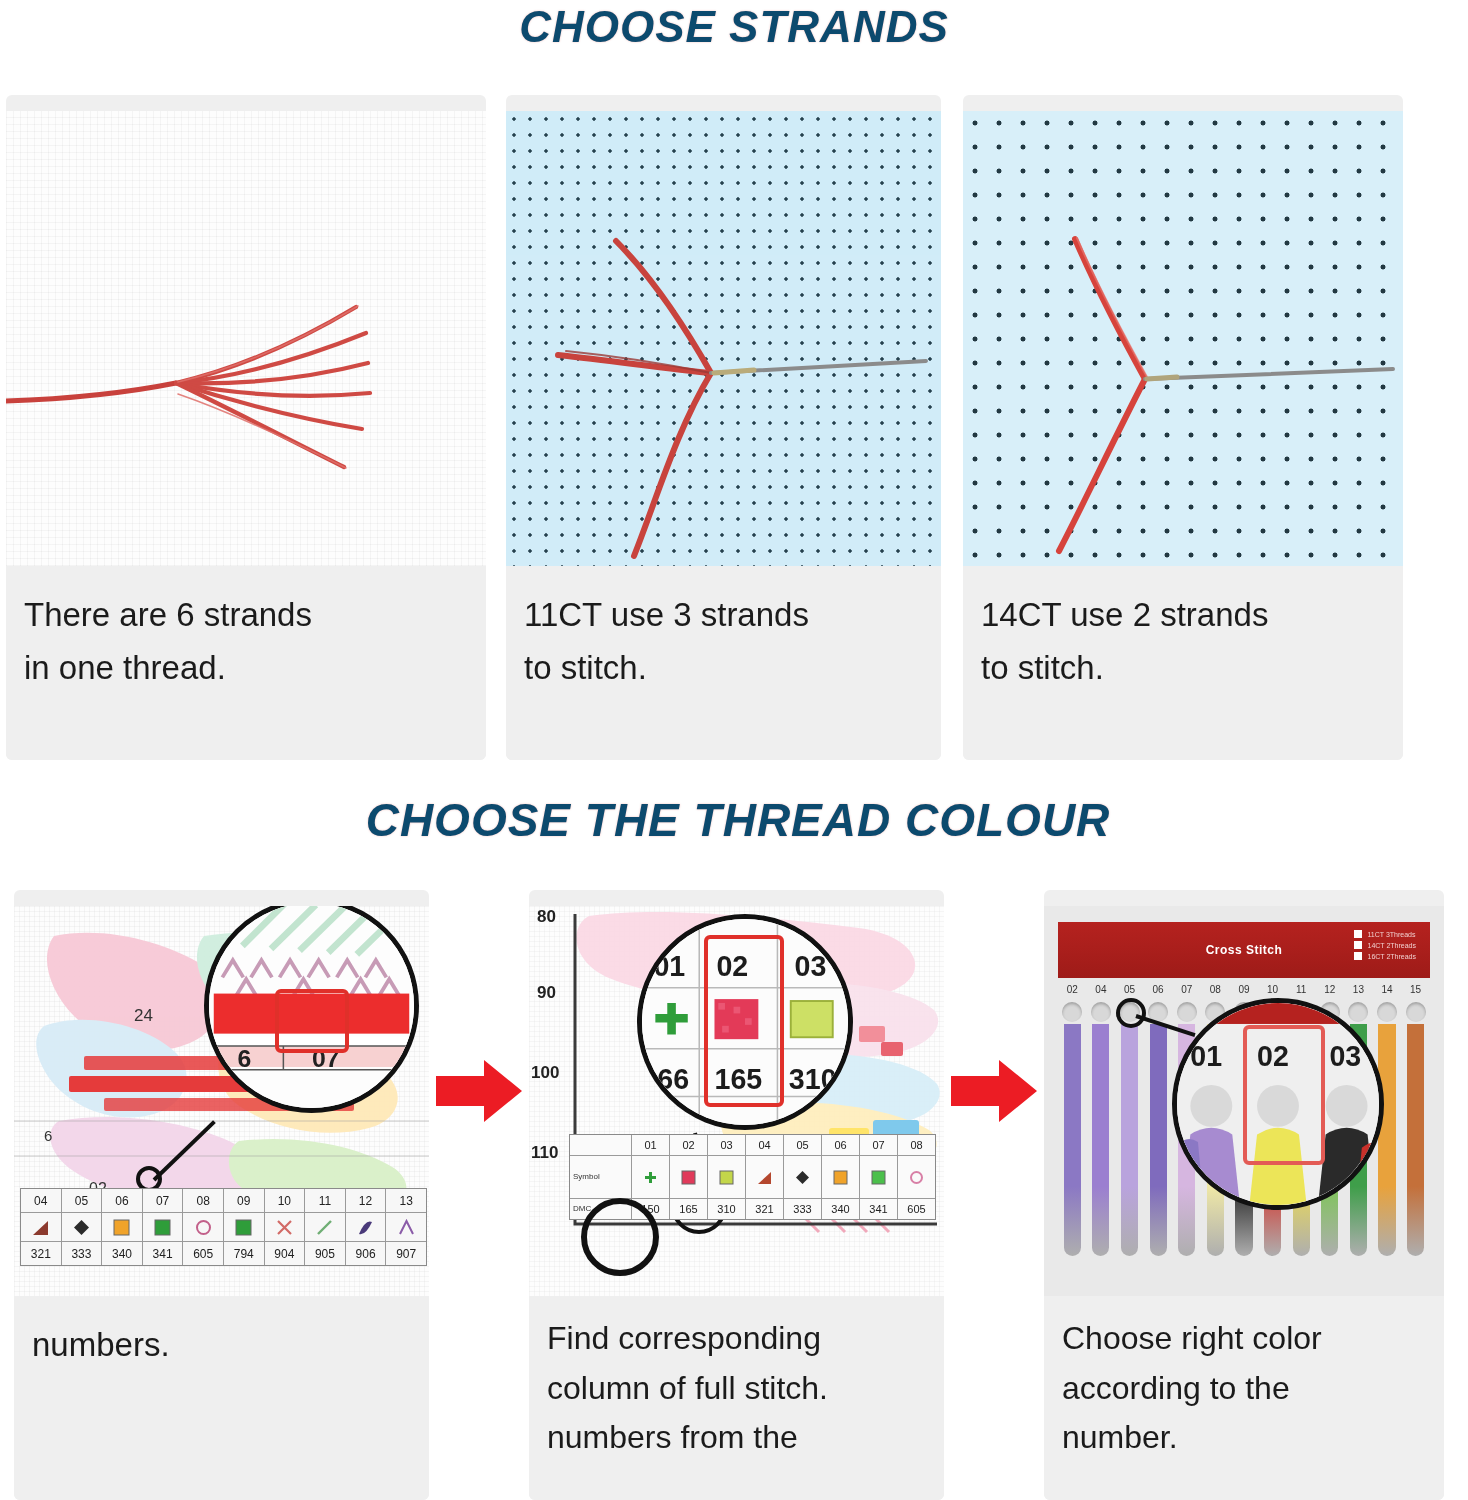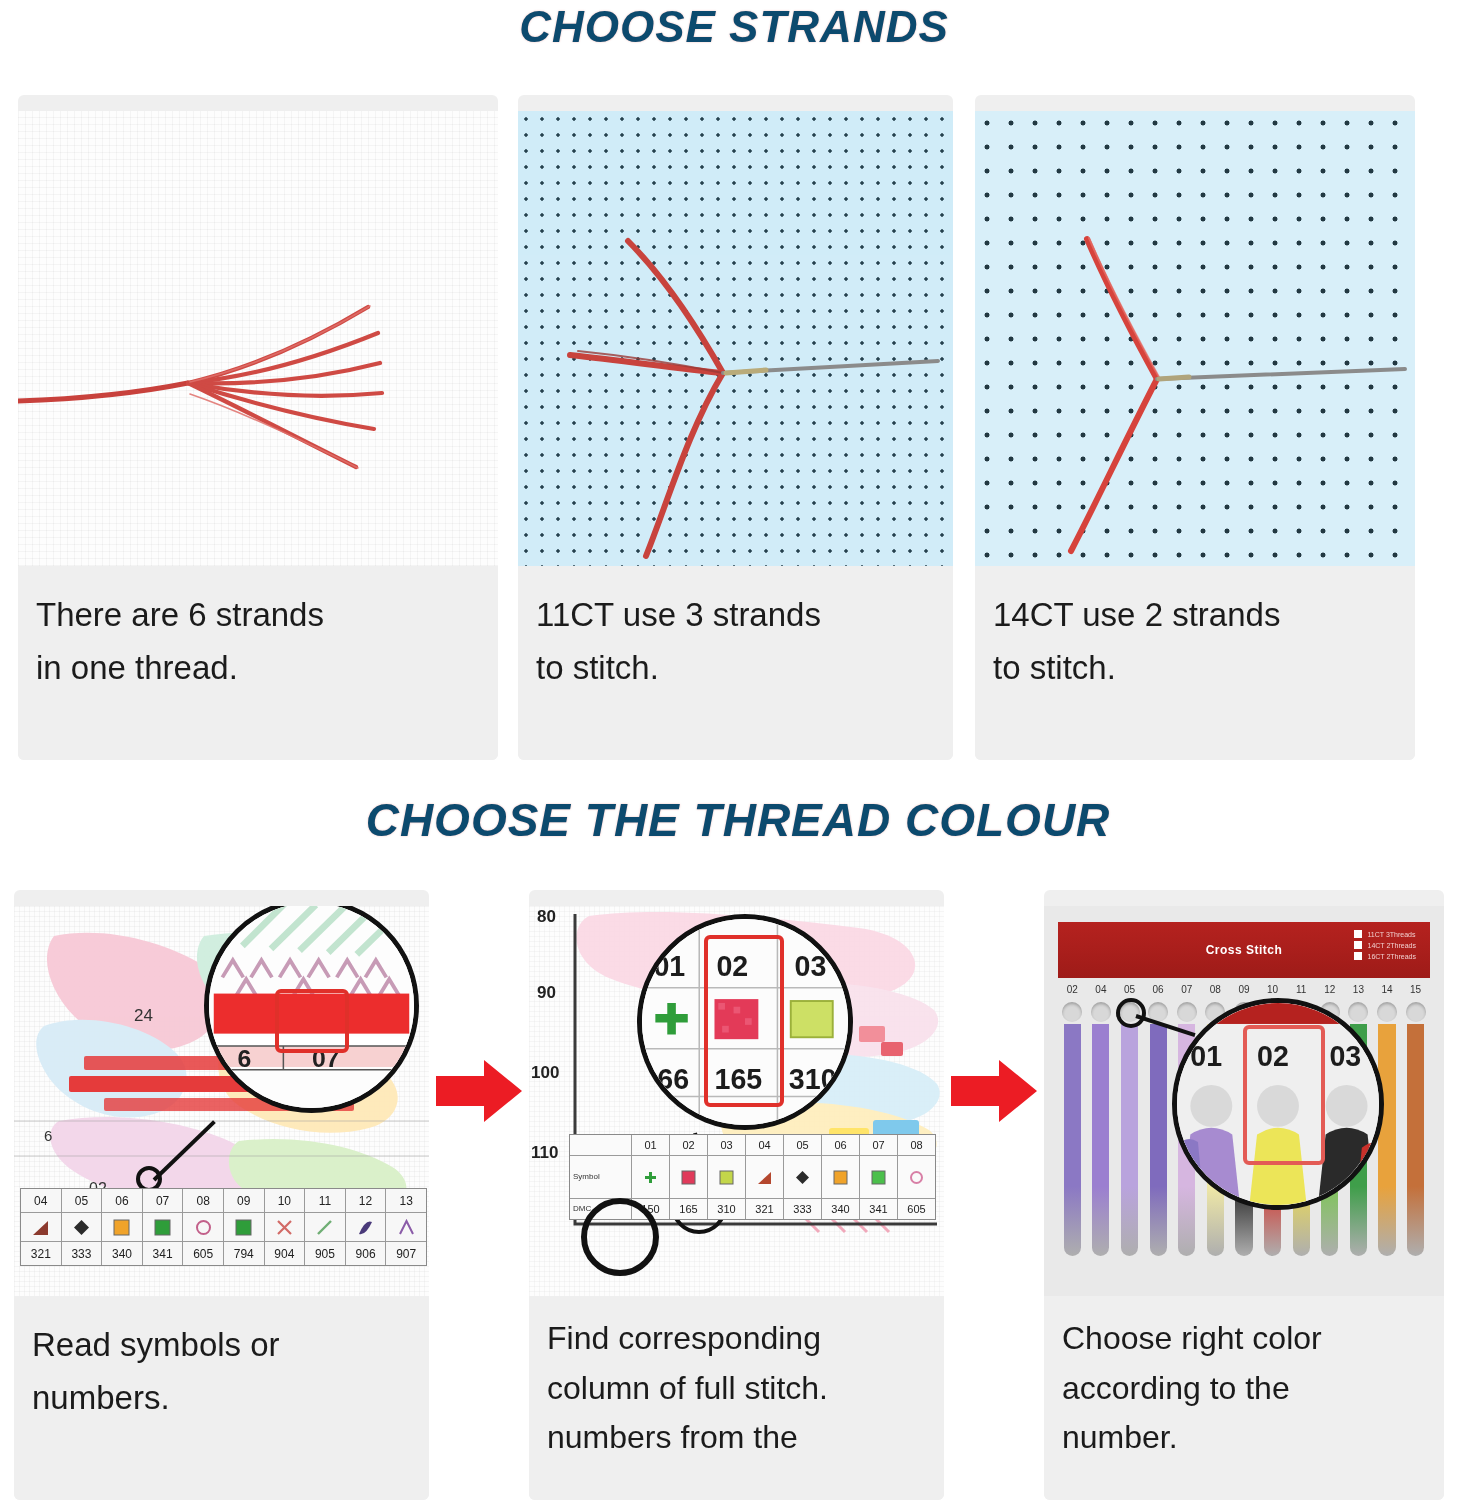--- a/index.html
+++ b/index.html
@@ -19,21 +19,21 @@
     font-style: italic;
     color: #0c4a6e;
     letter-spacing: 1px;
     text-shadow: 0 0 2px rgba(216,52,44,.35);
   }
   #title-1 { position:absolute; top: 2px; left:0; font-size: 44px; }
   #title-2 { position:absolute; top: 793px; left:0; font-size: 46px; padding-left: 8px; }
 
   
   .row { position: absolute; left: 0; width: 1468px; display: flex; }
-  #row-1 { top: 95px; height: 665px; padding-left: 12px; }
+  #row-1 { top: 95px; height: 665px; }
   #row-2 { top: 890px; height: 610px; }
 
   .card {
     position: relative;
     background: #efefef;
     border-radius: 6px;
     overflow: hidden;
     display: flex;
     flex-direction: column;
   }
@@ -383,21 +383,20 @@
                 <div class="legend-cell">794</div>
                 <div class="legend-cell">904</div>
                 <div class="legend-cell">905</div>
                 <div class="legend-cell">906</div>
                 <div class="legend-cell">907</div>
               </div>
           </div>
         </div>
       </div>
       <div class="caption">
-        <div>Read symbols or</div>
         <div>numbers.</div>
       </div>
     </div>
 
     <div class="arrow-wrap" style="width:100px;">
       <svg class="arrow" viewBox="0 0 86 62">
         <path d="M0 16 H48 V0 L86 31 L48 62 V46 H0 Z" fill="#EC1C24"></path>
       </svg>
     </div>
 

